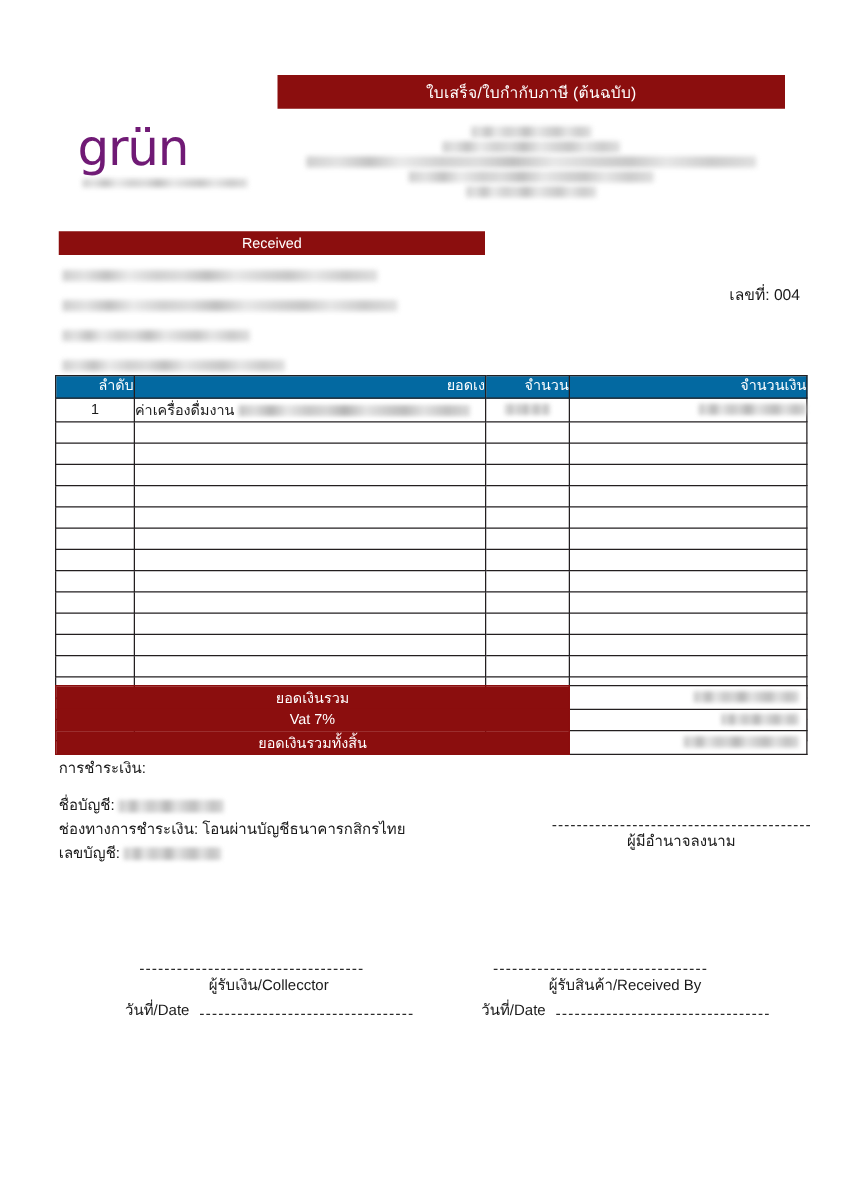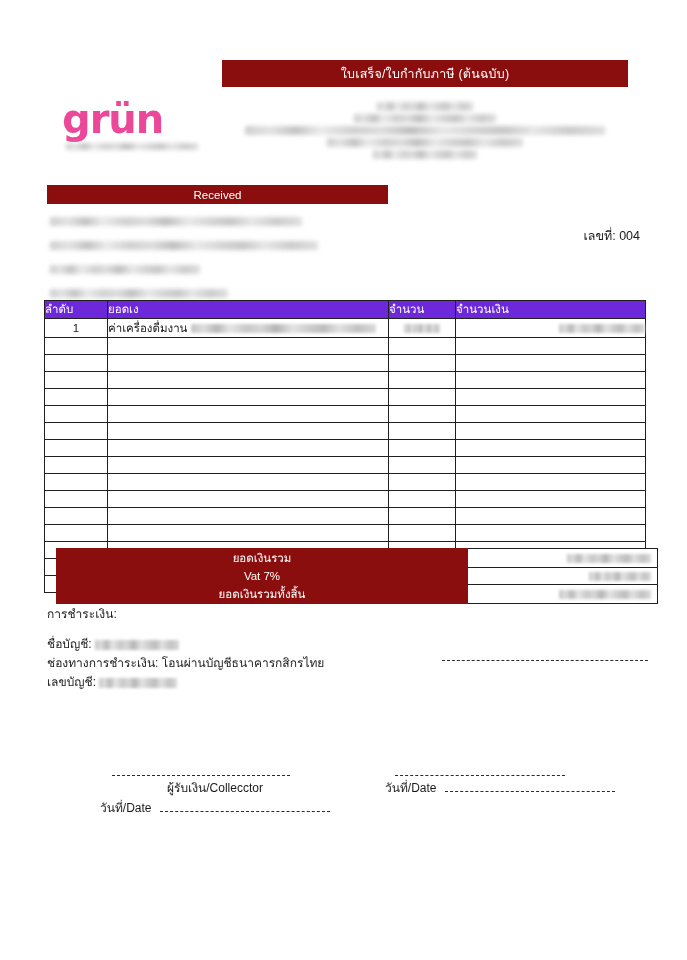--- a/index.html
+++ b/index.html
@@ -58,23 +58,23 @@
   .logo-wrap {
     position: absolute;
     left: 62px;
     top: 97px;
     width: 150px;
     height: 62px;
   }
   .logo-text {
     font-family: "DejaVu Sans", sans-serif;
     font-size: 40px;
-    font-weight: 700;
+    font-weight: 400;
     letter-spacing: -1px;
-    color: #ec4899;
+    color: #701a75;
     filter: blur(0.6px);
     line-height: 44px;
   }
   .logo-tag {
     display: block;
     width: 132px;
     height: 7px;
     margin-top: 2px;
     margin-left: 4px;
   }
@@ -134,26 +134,26 @@
     border-collapse: collapse;
     table-layout: fixed;
     font-size: 11.5px;
   }
   .table th, .table td {
     border: 1px solid #231f20;
     padding: 0;
     height: 16px;
   }
   .table thead th {
-    background: #6d28d9;
+    background: #0369a1;
     color: #ffffff;
     font-weight: 400;
     height: 17px;
     line-height: 17px;
-    text-align: left;
+    text-align: right;
     font-family: Liberation Mono, monospace;
   }
   col.c-no    { width: 63px; }
   col.c-desc  { width: 281px; }
   col.c-qty   { width: 67px; }
   col.c-amt   { width: 190px; }
 
   .td-no   { text-align: center; }
   .td-desc { padding-left: 3px; white-space: nowrap; }
   .td-qty  { text-align: center; }
@@ -161,21 +161,20 @@
 
   
   .totals {
     position: absolute;
     left: 44px;
     top: 548px;
     width: 601px;
     border-collapse: collapse;
     table-layout: fixed;
     font-size: 11.5px;
-    margin-left: 12px;
   }
   .totals td { padding: 0; height: 16px; }
   .totals .lbl {
     background: #8b0e0e;
     color: #ffffff;
     text-align: center;
     border: 1px solid #8b0e0e;
   }
   .totals .val {
     border: 1px solid #231f20;
@@ -424,32 +423,34 @@
       <span>โอนผ่านบัญชีธนาคารกสิกรไทย</span>
     </div>
     <div class="kv">
       <span>เลขบัญชี:</span>
       <span class="redact" id="acct-number-redact" style="width: 78px; height: 10px;"></span>
     </div>
   </div>
 
   <div class="auth-sign">
     <div class="dash-line" style="width:206px"></div>
+    <div>ผู้มีอำนาจลงนาม</div>
   </div>
 
   <div class="sig sig-left">
     <div class="dash-line" style="width:178px;margin-left:12px"></div>
     <div class="cap">ผู้รับเงิน/Collecctor</div>
     <div class="date-row">
       <span>วันที่/Date</span>
       <span class="dash-fill"></span>
     </div>
   </div>
 
   <div class="sig sig-right">
     <div class="dash-line" style="width:170px;margin-left:10px"></div>
+    <div class="cap">ผู้รับสินค้า/Received By</div>
     <div class="date-row">
       <span>วันที่/Date</span>
       <span class="dash-fill"></span>
     </div>
   </div>
 
 </div>
 
 </body></html>

